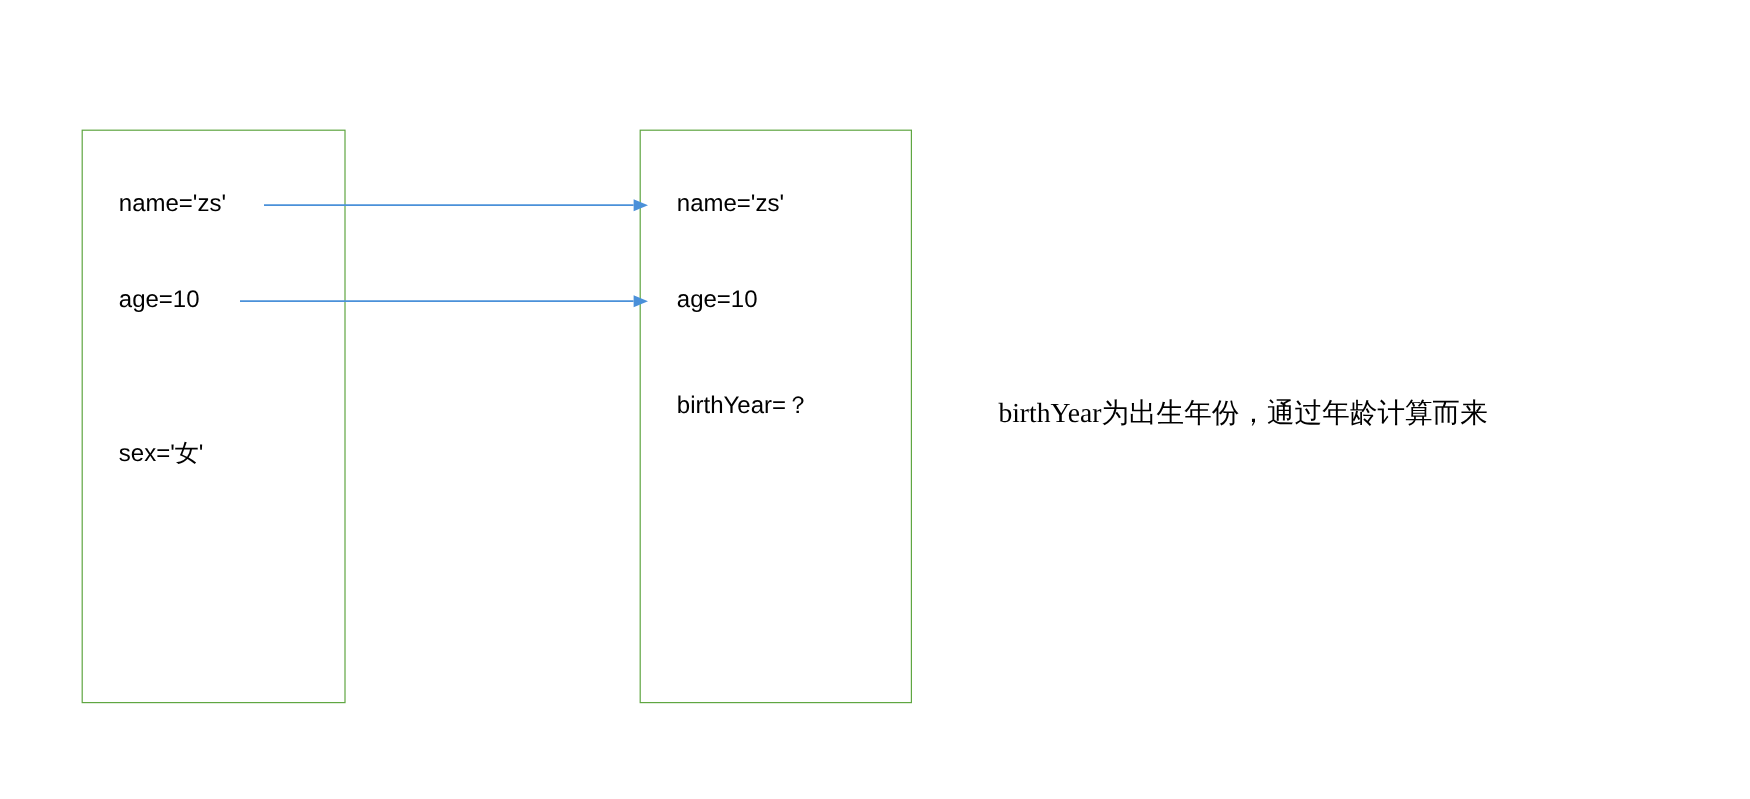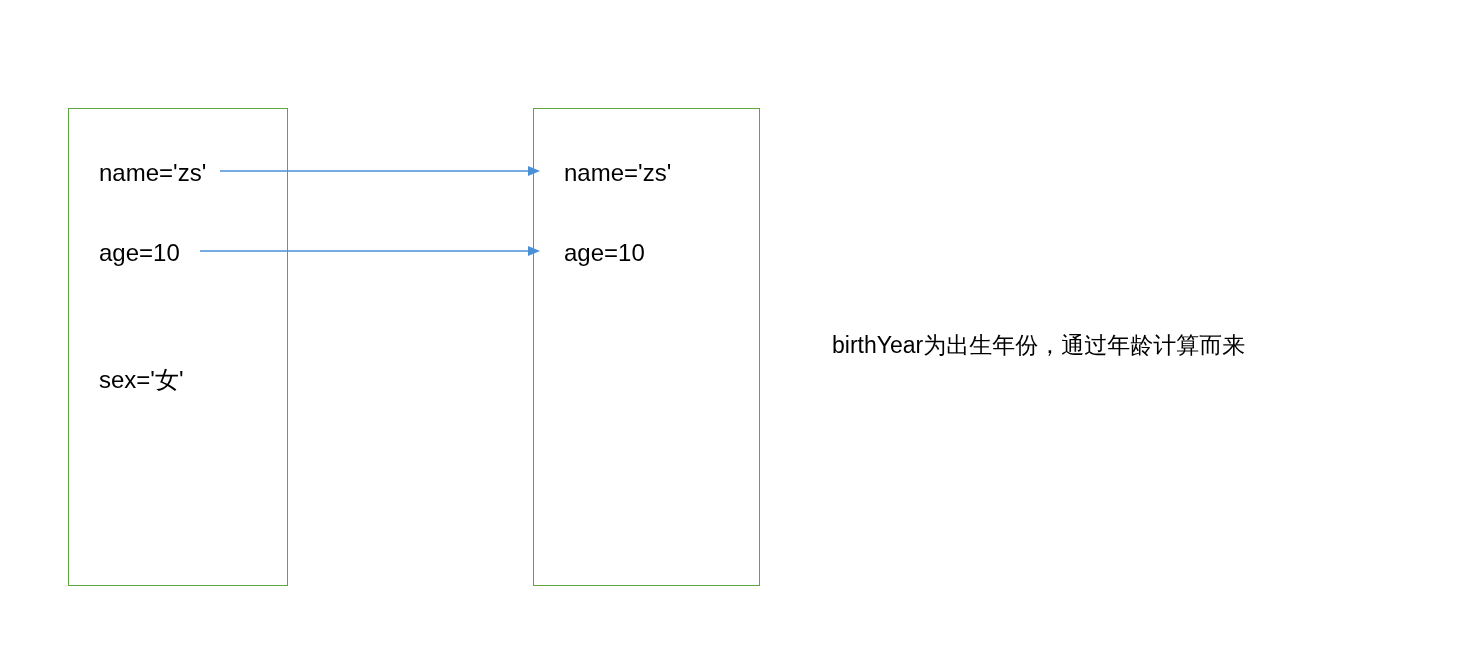--- a/index.html
+++ b/index.html
@@ -26,48 +26,50 @@
       height: 478px;
     }
     .box-right {
       left: 533px;
       top: 108px;
       width: 227px;
       height: 478px;
     }
     .property {
       position: absolute;
-      font-size: 24px;
+      font-size: 20px;
       color: #000;
       white-space: nowrap;
     }
     .annotation {
       position: absolute;
       font-size: 23px;
       color: #000;
       line-height: 1.5;
       max-width: 420px;
+      font-family: Liberation Serif, serif;
     }
     .arrow {
       position: absolute;
       pointer-events: none;
     }
   </style>
 </head>
 <body>
 
 <div class="box box-left">
   <span class="property" style="left:30px; top:50px;">name='zs'</span>
   <span class="property" style="left:30px; top:130px;">age=10</span>
   <span class="property" style="left:30px; top:215px;margin-top:40px;">sex='女'</span>
 </div>
 
 <div class="box box-right">
   <span class="property" style="left:30px; top:50px;">name='zs'</span>
   <span class="property" style="left:30px; top:130px;">age=10</span>
+  <span class="property" style="left:30px; top:215px;">birthYear=？</span>
 </div>
 
 <svg class="arrow" style="left:220px; top:163px; width:320px; height:16px;">
   <line x1="0" y1="8" x2="308" y2="8" stroke="#4a90d9" stroke-width="1.5"></line>
   <polygon points="308,3 320,8 308,13" fill="#4a90d9"></polygon>
 </svg>
 
 <svg class="arrow" style="left:200px; top:243px; width:340px; height:16px;">
   <line x1="0" y1="8" x2="328" y2="8" stroke="#4a90d9" stroke-width="1.5"></line>
   <polygon points="328,3 340,8 328,13" fill="#4a90d9"></polygon>

